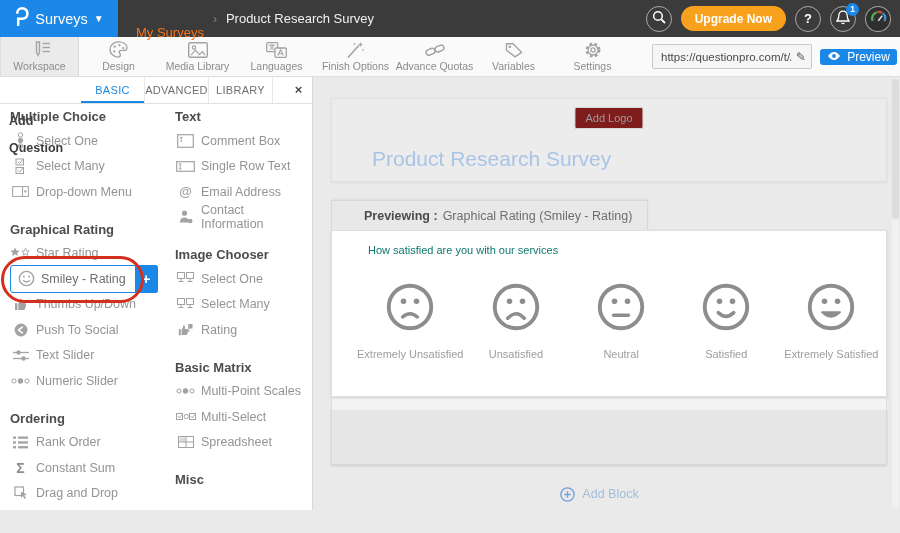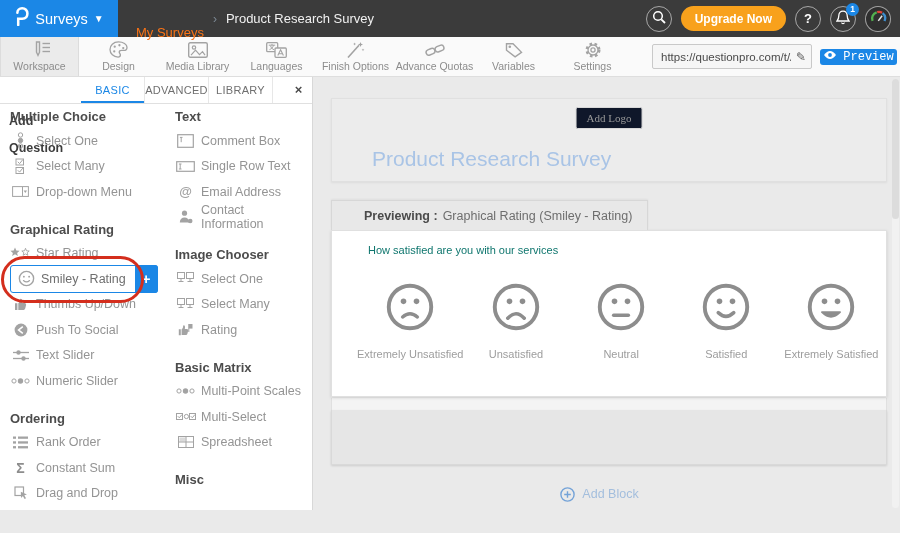--- a/index.html
+++ b/index.html
@@ -34,21 +34,21 @@
   .toolbar { height:40px; background:#fafafa; border-bottom:1px solid #dedede; display:flex; align-items:stretch; }
   .tb-items { display:flex; }
   .tb-item { width:79px; display:flex; flex-direction:column; align-items:center; justify-content:center; cursor:pointer; }
   .tb-item.active { background:#ebebeb; border-left:1px solid #dcdcdc; border-right:1px solid #dcdcdc; }
   .tb-icon { height:17px; display:flex; align-items:center; color:#a3a3a3; }
   .tb-label { font-size:10.5px; color:#8c8c8c; margin-top:2px; white-space:nowrap; }
   .toolbar-right { margin-left:auto; display:flex; align-items:center; gap:8px; padding-right:3px; }
   .url-box { width:160px; height:25px; background:#f6f6f6; border:1px solid #c9c9c9; border-radius:2px; display:flex; align-items:center; padding:0 5px 0 8px; cursor:text; }
   .url-text { font-size:11.5px; color:#4a4a4a; white-space:nowrap; overflow:hidden; flex:1; }
   .pencil { color:#555; font-size:12px; border-left:0; padding-left:5px; }
-  .preview-btn { width:77px; height:16px; background:#1b87e6; color:#fff; border:none; border-radius:3px; font-size:12px; display:flex; align-items:center; justify-content:center; gap:6px; cursor:pointer; font-family:Liberation Mono, monospace; }
+  .preview-btn { width:77px; height:16px; background:#1b87e6; color:#fff; border:none; border-radius:3px; font-size:12px; display:flex; align-items:center; justify-content:center; gap:6px; cursor:pointer; font-family:Liberation Sans, sans-serif; }
 
   
   .content { display:flex; height:433px; }
 
   
   .sidebar { width:313px; background:#fff; border-right:1px solid #d8d8d8; display:flex; flex-direction:column; }
   .sidebar-tabs { height:27px; border-bottom:1px solid #e0e0e0; display:flex; align-items:stretch; flex-shrink:0; }
   .sb-title { width:81px; padding-left:9px; font-size:12.5px; font-weight:bold; color:#3c3c3c; line-height:27px; border-right:1px solid #e7e7e7;margin-top:31px; }
   .sb-tab { width:64px; text-align:center; font-size:11px; color:#6f6f6f; line-height:27px; border-right:1px solid #e7e7e7; cursor:pointer; letter-spacing:.3px; }
   .sb-tab.active { color:#1b87e6; box-shadow:inset 0 -2px 0 #1b87e6; }
@@ -65,21 +65,21 @@
   
   .hl-box { display:inline-flex; align-items:center; border:1px solid #1b87e6; background:#fff; border-radius:3px; height:28px; position:relative; z-index:1; }
   .hl-box .sb-icon { margin:0 2px 0 5px; }
   .hl-label { color:#6e6e6e; font-size:12.5px; padding:0 9px 0 2px; }
   .hl-plus { width:23px; height:28px; margin:-1px -1px -1px 0; background:#1b87e6; color:#fff; font-size:15px; font-weight:bold; display:flex; align-items:center; justify-content:center; border-radius:0 3px 3px 0; cursor:pointer; }
   .annotation-oval { position:absolute; left:-9px; top:-10px; width:143px; height:47px; border:3px solid #d42e1d; border-radius:24px; pointer-events:none; z-index:2; }
 
   
   .canvas { flex:1; position:relative; background:#eaeaea; }
   .logo-panel { position:absolute; left:18px; top:21px; width:556px; height:84px; background:#ececec; border:1px solid #e0e0e0; box-shadow:0 1px 2px rgba(0,0,0,.06); }
-  .add-logo { position:absolute; left:50%; transform:translateX(-50%); top:8px; font-size:11px; color:#999; background:#0f172a; border:1px solid #d8d8d8; border-radius:2px; padding:4px 10px; cursor:pointer; font-family:Liberation Serif, serif; }
+  .add-logo { position:absolute; left:50%; transform:translateX(-50%); top:8px; font-size:11px; color:#999; background:#7f1d1d; border:1px solid #d8d8d8; border-radius:2px; padding:4px 10px; cursor:pointer; font-family:Liberation Sans, sans-serif; }
   .survey-title { position:absolute; left:40px; top:48px; font-size:21px; font-weight:400; color:#a9c4e6; }
   .preview-tab { position:absolute; left:18px; top:123px; height:30px; background:#e8e8e8; border:1px solid #d7d7d7; border-bottom:none; display:flex; align-items:center; padding:0 15px; font-size:12.5px; color:#6e6e6e; z-index:2; box-shadow:0 -1px 2px rgba(0,0,0,.05); }
   .preview-tab b { color:#4b4b4b; margin-right:5px;padding-left:17px; }
   .question-card { position:absolute; left:18px; top:153px; width:556px; height:167px; background:#fff; border:1px solid #e0e0e0; box-shadow:0 1px 3px rgba(0,0,0,.13); z-index:1; }
   .question-text { position:absolute; left:36px; top:13px; font-size:11px; color:#0f766e;text-align:right; }
   .smiley-row { position:absolute; left:25px; right:2px; top:50px; display:flex; }
   .smiley { flex:1; display:flex; flex-direction:column; align-items:center; cursor:pointer; }
   .smiley-label { margin-top:11px; font-size:11px; color:#9d9d9d; white-space:nowrap; }
   .card-strip { position:absolute; left:18px; top:321px; width:556px; height:12px; background:#f4f4f4; border-left:1px solid #e0e0e0; border-right:1px solid #e0e0e0; }
   .card-footer { position:absolute; left:18px; top:333px; width:556px; height:55px; background:#e6e6e6; border:1px solid #d9d9d9; border-top:none; box-shadow:0 1px 2px rgba(0,0,0,.12); }

